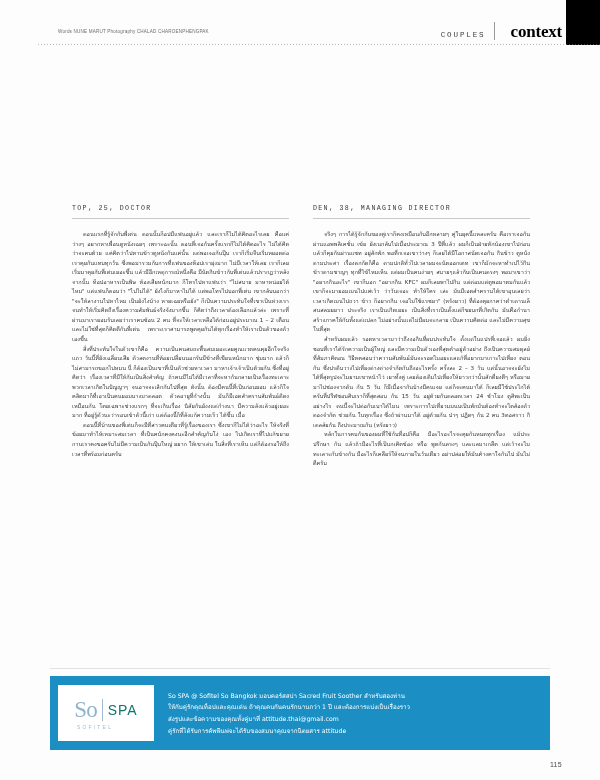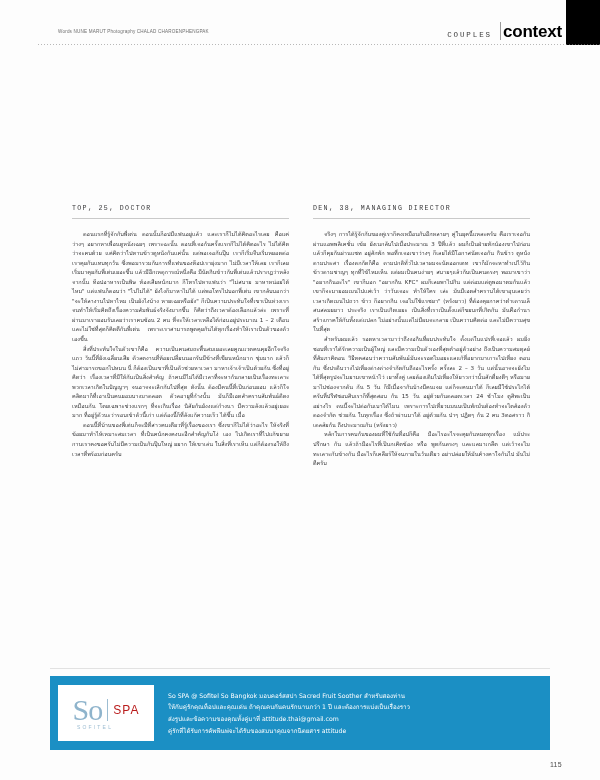--- a/index.html
+++ b/index.html
@@ -71,26 +71,26 @@
     font-family: "Liberation Mono", monospace;
     padding-right: 8px;
     padding-bottom: 1px;
   }
   .masthead-divider {
     width: 1px;
     height: 18px;
     background: #9a9a9a;
   }
   .masthead-title {
-    font-family: Liberation Sans, sans-serif;
+    font-family: Liberation Serif, serif;
     font-weight: 700;
     font-size: 17px;
     letter-spacing: -0.2px;
     color: #000;
-    padding-left: 2px;
+    padding-left: 16px;
     line-height: 1;
   }
 
   .header-rule {
     position: absolute;
     left: 38px;
     top: 44px;
     width: 528px;
     height: 1px;
     background-image: repeating-linear-gradient(to right,
@@ -213,36 +213,36 @@
     justify-content: center;
     position: relative;
   }
   .logo-row {
     display: flex;
     align-items: center;
     gap: 5px;
   }
   .logo-so {
     font-family: "Liberation Serif", serif;
-    font-size: 30px;
+    font-size: 23px;
     line-height: 26px;
     color: #8fb4cc;
     letter-spacing: -1px;
     font-weight: 400;
   }
   .logo-bar {
     width: 1px;
     height: 22px;
     background: #9dbdd2;
   }
   .logo-spa {
     font-family: "Liberation Sans", sans-serif;
-    font-size: 12px;
+    font-size: 14px;
     letter-spacing: 1px;
-    color: #b91c1c;
+    color: #0f766e;
   }
   .logo-sofitel {
     font-family: "Liberation Sans", sans-serif;
     font-size: 5px;
     letter-spacing: 2.2px;
     color: #9dbdd2;
     margin-top: 1px;
     margin-right: 22px;
   }
 

